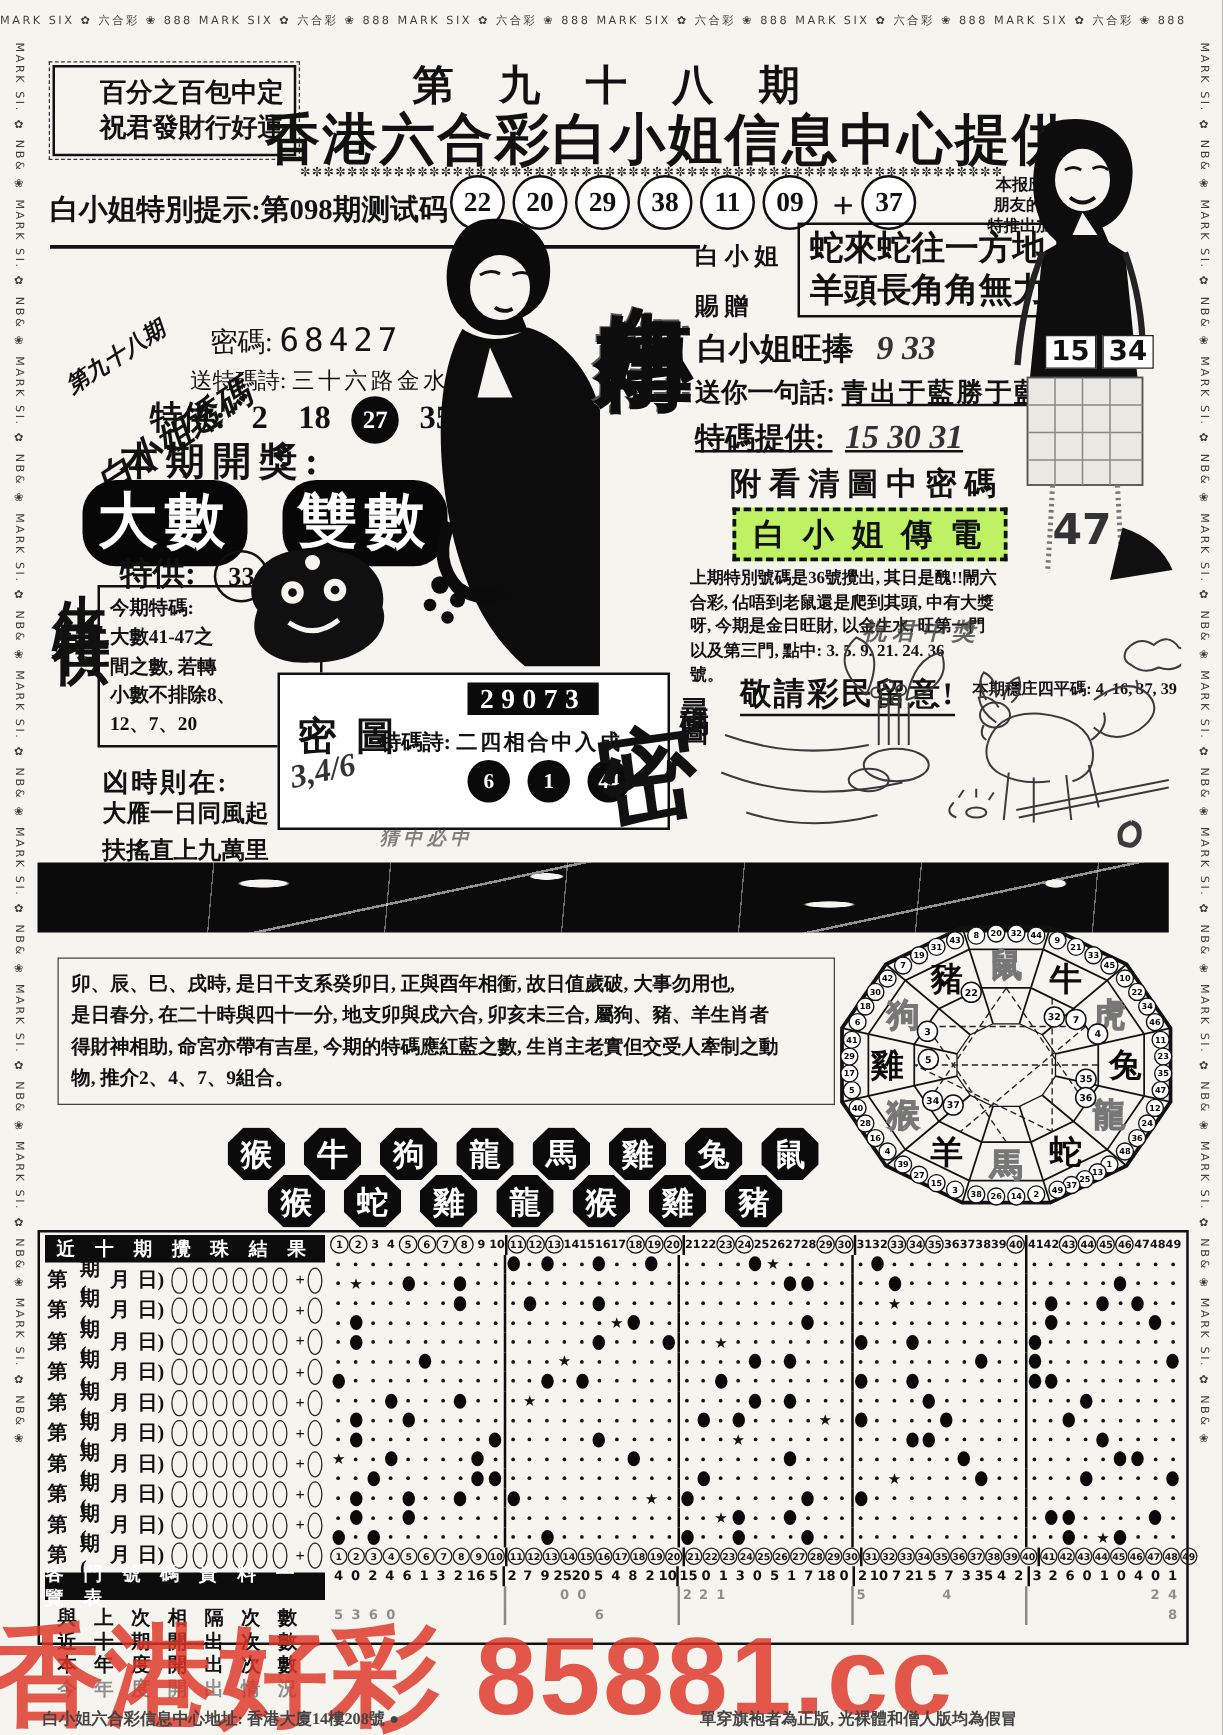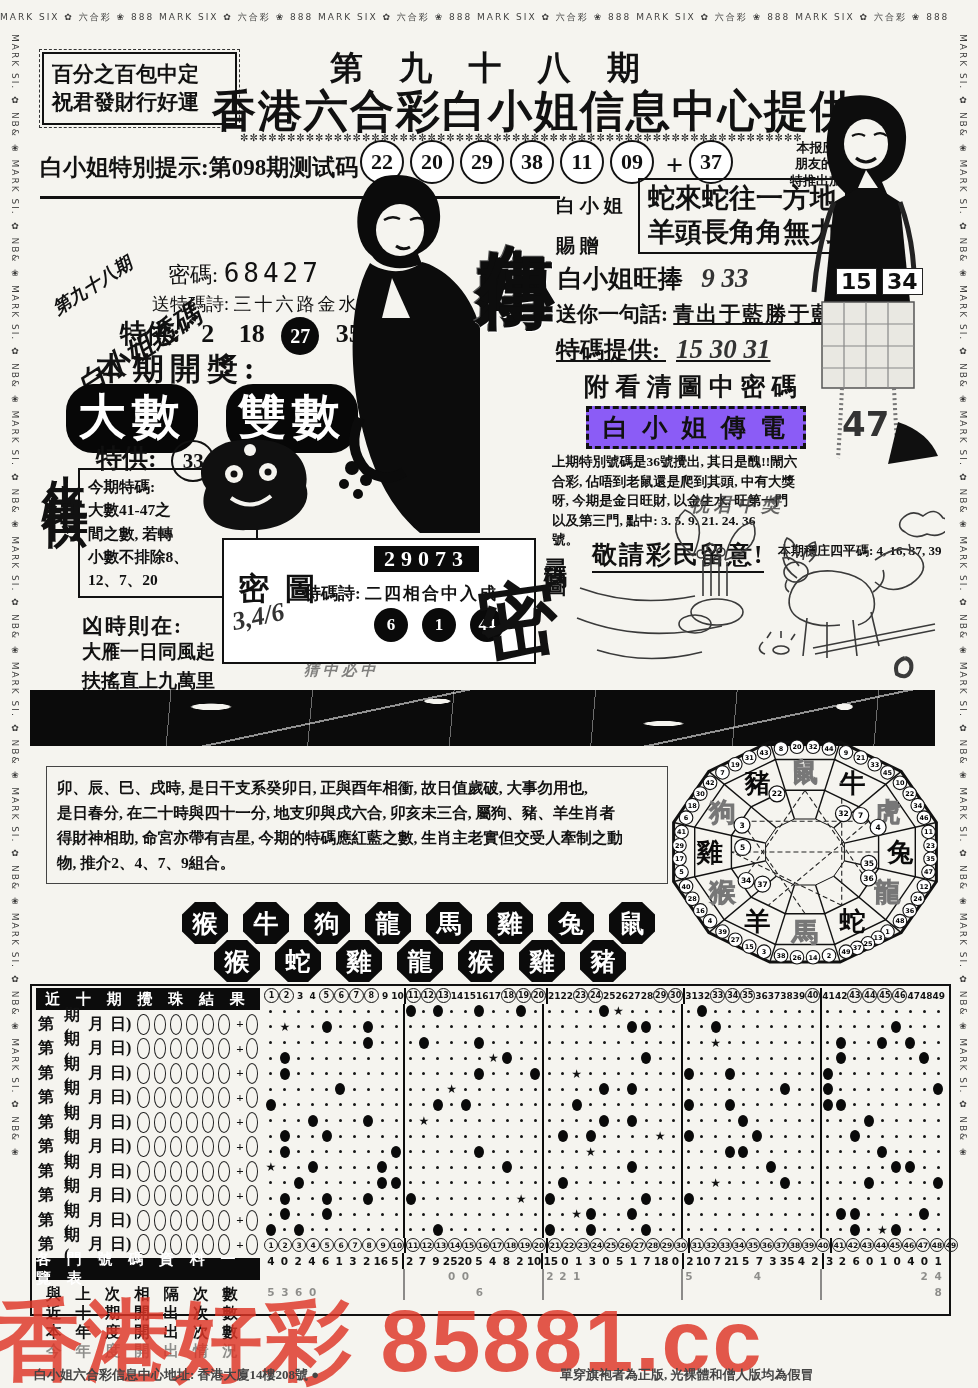--- a/index.html
+++ b/index.html
@@ -32,21 +32,21 @@
              padding:1px 12px 4px;display:inline-block;border-radius:27px;}
   .tema-box{border:2px solid #111;padding:5px 8px;font-size:15.5px;font-weight:bold;line-height:1.5;}
   .vert-big{writing-mode:vertical-rl;text-orientation:upright;font-size:46px;font-weight:900;letter-spacing:10px;}
   .center-title{writing-mode:vertical-rl;text-orientation:upright;font-size:78px;font-weight:900;
                 letter-spacing:4px;color:#0d0d0d;text-shadow:1px 1px 0 #fff,-1px -1px 0 #555;}
   .mitu-box{border:2.5px solid #111;background:#fff;}
   .mitu-code{background:#0a0a0a;color:#fff;font-weight:bold;font-size:22px;letter-spacing:6px;padding:0 10px;}
   .script{font-style:italic;color:#333;font-weight:bold;}
   
   .gift-box{border:2.5px solid #111;font-size:27px;font-weight:900;line-height:1.25;padding:2px 8px;white-space:nowrap;}
-  .dashed-box{border:3px dashed #111;padding:2px 14px;font-size:25px;font-weight:bold;letter-spacing:4px;background:#8b5cf6;}
+  .dashed-box{border:3px dashed #111;padding:2px 14px;font-size:25px;font-weight:bold;letter-spacing:4px;background:#bef264;}
   .para{font-size:13.5px;font-weight:bold;line-height:1.45;}
   .attn{font-size:25px;font-weight:bold;border-bottom:2px solid #111;letter-spacing:2px;}
   .small-note{font-size:13px;font-weight:bold;}
   
   .band{background:#0b0b0b;
     background-image:radial-gradient(ellipse 60px 10px at 20% 30%,#f5f4ef 0 30%,transparent 35%),
       radial-gradient(ellipse 40px 8px at 45% 20%,#f5f4ef 0 30%,transparent 35%),
       radial-gradient(ellipse 70px 9px at 70% 60%,#f5f4ef 0 25%,transparent 30%),
       radial-gradient(ellipse 30px 12px at 90% 30%,#f5f4ef 0 25%,transparent 30%),
       repeating-linear-gradient(168deg,transparent 0 90px,rgba(255,255,255,.55) 90px 92px),
@@ -82,21 +82,21 @@
 </style>
 </head>
 <body>
 
 <div class="page">
 
   <div class="abs strip strip-top">MARK SIX ✿ 六合彩 ❀ 888 MARK SIX ✿ 六合彩 ❀ 888 MARK SIX ✿ 六合彩 ❀ 888 MARK SIX ✿ 六合彩 ❀ 888 MARK SIX ✿ 六合彩 ❀ 888 MARK SIX ✿ 六合彩 ❀ 888 </div>
   <div class="abs strip strip-side" style="left:0;top:34px;">MARK SI. ✿ NB&amp; ❀ MARK SI. ✿ NB&amp; ❀ MARK SI. ✿ NB&amp; ❀ MARK SI. ✿ NB&amp; ❀ MARK SI. ✿ NB&amp; ❀ MARK SI. ✿ NB&amp; ❀ MARK SI. ✿ NB&amp; ❀ MARK SI. ✿ NB&amp; ❀ MARK SI. ✿ NB&amp; ❀ </div>
   <div class="abs strip strip-side" style="left:948px;top:34px;">MARK SI. ✿ NB&amp; ❀ MARK SI. ✿ NB&amp; ❀ MARK SI. ✿ NB&amp; ❀ MARK SI. ✿ NB&amp; ❀ MARK SI. ✿ NB&amp; ❀ MARK SI. ✿ NB&amp; ❀ MARK SI. ✿ NB&amp; ❀ MARK SI. ✿ NB&amp; ❀ MARK SI. ✿ NB&amp; ❀ </div>
 
-  <div class="abs slogan-box" style="left:42px;top:52px;width:175px;">
+  <div class="abs slogan-box" style="left:42px;top:52px;width:175px;text-align:right;">
     <div>百分之百包中定</div>
     <div>祝君發財行好運</div>
   </div>
   <div class="abs issue" style="left:330px;top:46px;">第 九 十 八 期</div>
   <div class="abs main-title" style="left:212px;top:82px;">香港六合彩白小姐信息中心提供</div>
   <div class="abs star-divider" style="left:240px;top:132px;width:660px;">✼✼✼✼✼✼✼✼✼✼✼✼✼✼✼✼✼✼✼✼✼✼✼✼✼✼✼✼✼✼✼✼✼✼✼✼✼✼✼✼✼✼✼✼✼✼✼✼✼✼✼✼✼✼✼✼✼✼✼✼</div>
 
   <div class="abs tip-label" style="left:40px;top:152px;">白小姐特別提示:第098期测试码</div>
   <div class="abs" style="left:360px;top:140px;"><span class="num-circle">22</span><span class="num-circle">20</span><span class="num-circle">29</span><span class="num-circle">38</span><span class="num-circle">11</span><span class="num-circle">09</span><span class="plus">+</span><span class="num-circle">37</span></div>
   <div class="abs right-note" style="left:790px;top:140px;">

